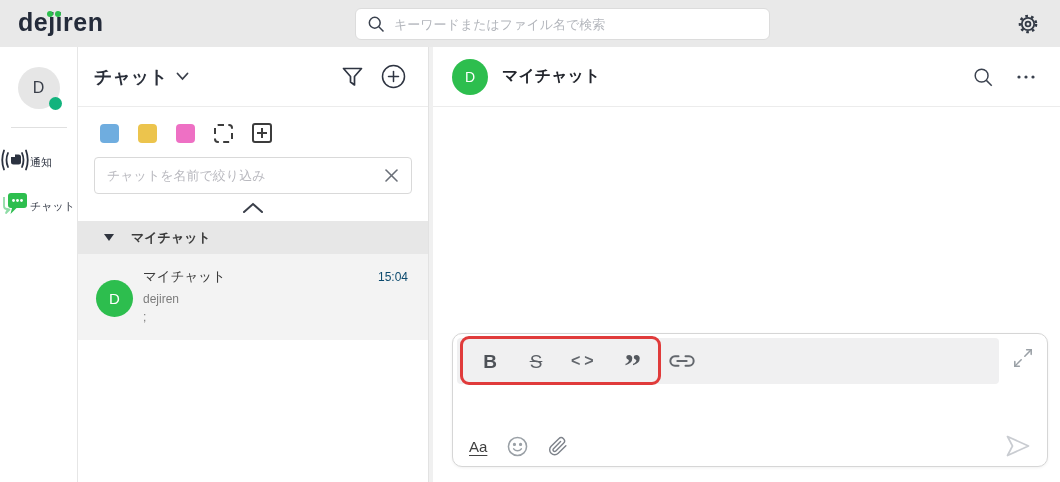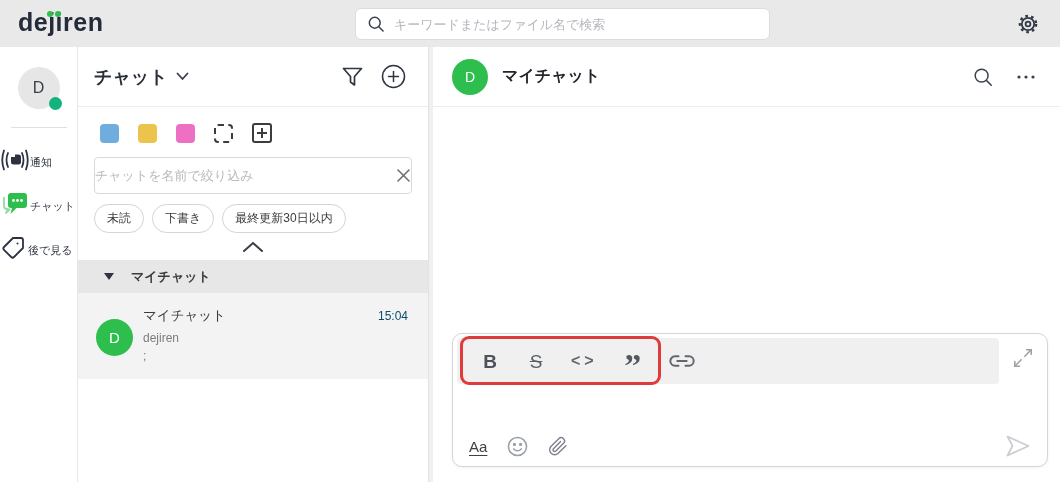--- a/index.html
+++ b/index.html
@@ -42,21 +42,21 @@
   .list-title{font-size:18px;font-weight:bold;color:#2a2f3a;display:flex;align-items:center;gap:8px;cursor:pointer;}
   .list-header-icons{margin-left:auto;display:flex;align-items:center;gap:18px;}
   .swatch-row{display:flex;align-items:center;gap:19px;padding:16px 0 0 22px;}
   .swatch{width:19px;height:19px;border-radius:4px;cursor:pointer;}
   .swatch-dashed{width:19px;height:19px;border:2px dashed #3c3c3c;border-radius:4px;cursor:pointer;}
   .swatch-add{width:20px;height:20px;border:2px solid #3c3c3c;border-radius:3px;cursor:pointer;position:relative;}
   .swatch-add::before,.swatch-add::after{content:"";position:absolute;background:#3c3c3c;}
   .swatch-add::before{left:3px;right:3px;top:7px;height:2px;}
   .swatch-add::after{top:3px;bottom:3px;left:7px;width:2px;}
   .filter-box{margin:14px 16px 0;height:37px;border:1px solid #d9d9d9;border-radius:4px;background:#fff;
-    display:flex;align-items:center;padding:0 0;}
+    display:flex;align-items:center;padding:0 12px;}
   .filter-box input{border:none;outline:none;flex:1;font-size:13px;background:transparent;color:#333;}
   .filter-box input::placeholder{color:#b9b9bf;}
   .chip-row{display:flex;align-items:center;gap:8px;margin:10px 16px 0;}
   .chip{border:1px solid #d4d4d4;border-radius:15px;background:#fff;padding:5px 12px;font-size:12px;color:#3a3a3a;cursor:pointer;white-space:nowrap;}
   .collapse-row{display:flex;justify-content:center;padding:8px 0 6px;cursor:pointer;}
   .section-header{height:33px;background:#e7e7e7;display:flex;align-items:center;padding-left:26px;gap:17px;cursor:pointer;margin-top:1px;}
   .section-header:first-of-type{margin-top:10px;}
   .tri-down{width:0;height:0;border-left:5px solid transparent;border-right:5px solid transparent;border-top:7px solid #30353f;}
   .tri-right{width:0;height:0;border-top:5px solid transparent;border-bottom:5px solid transparent;border-left:7px solid #30353f;}
   .section-label{font-size:13px;color:#3c3c3c;font-weight:bold;}
@@ -153,29 +153,20 @@
         <path d="M12 17 l-1.5 6 6 -6 z" fill="#2dbe4e"></path>
         <circle cx="13.5" cy="9.5" r="1.4" fill="#fff"></circle>
           <circle cx="17.5" cy="9.5" r="1.4" fill="#fff"></circle>
           <circle cx="21.5" cy="9.5" r="1.4" fill="#fff"></circle>
       </svg>
     </span>
     <span class="nav-label">チャット</span>
   </div>
 
 
-  <div class="nav-item">
-    <span class="nav-icon">
-      <svg width="28" height="26" viewBox="0 0 28 26" fill="none" stroke="#2b3240" stroke-width="1.8" stroke-linejoin="round">
-        <path d="M13 3 h8 a2 2 0 0 1 2 2 v8 l-9 9 a2 2 0 0 1 -2.8 0 l-7.2 -7.2 a2 2 0 0 1 0 -2.8 z"></path>
-        <circle cx="17.5" cy="8.5" r="1" fill="#2b3240" stroke="none"></circle>
-      </svg>
-    </span>
-    <span class="nav-label">後で見る</span>
-  </div>
 </div>
 
 <div class="chat-panel">
   <div class="list-header">
     <div class="list-title">
       <span>チャット</span>
       <span>
         <svg width="13" height="9" viewBox="0 0 13 9" fill="none" stroke="#3a3f4a" stroke-width="1.8" stroke-linecap="round">
           <polyline points="1.5,1.5 6.5,7 11.5,1.5"></polyline>
         </svg>
@@ -208,25 +199,20 @@
   <div class="filter-box">
     <input type="text" placeholder="チャットを名前で絞り込み" style="">
     <span class="icon-btn">
       <svg width="15" height="15" viewBox="0 0 15 15" stroke="#6a6f78" stroke-width="1.6" stroke-linecap="round">
         <line x1="2" y1="2" x2="13" y2="13"></line>
           <line x1="13" y1="2" x2="2" y2="13"></line>
       </svg>
     </span>
   </div>
 
-  <div class="chip-row">
-    <button class="chip">未読</button>
-    <button class="chip">下書き</button>
-    <button class="chip">最終更新30日以内</button>
-  </div>
 
   <div class="collapse-row">
     <span>
       <svg width="22" height="12" viewBox="0 0 22 12" fill="none" stroke="#3a3f4a" stroke-width="2" stroke-linecap="round">
         <polyline points="2,10 11,2 20,10"></polyline>
       </svg>
     </span>
   </div>
 
   <div class="section-header">

